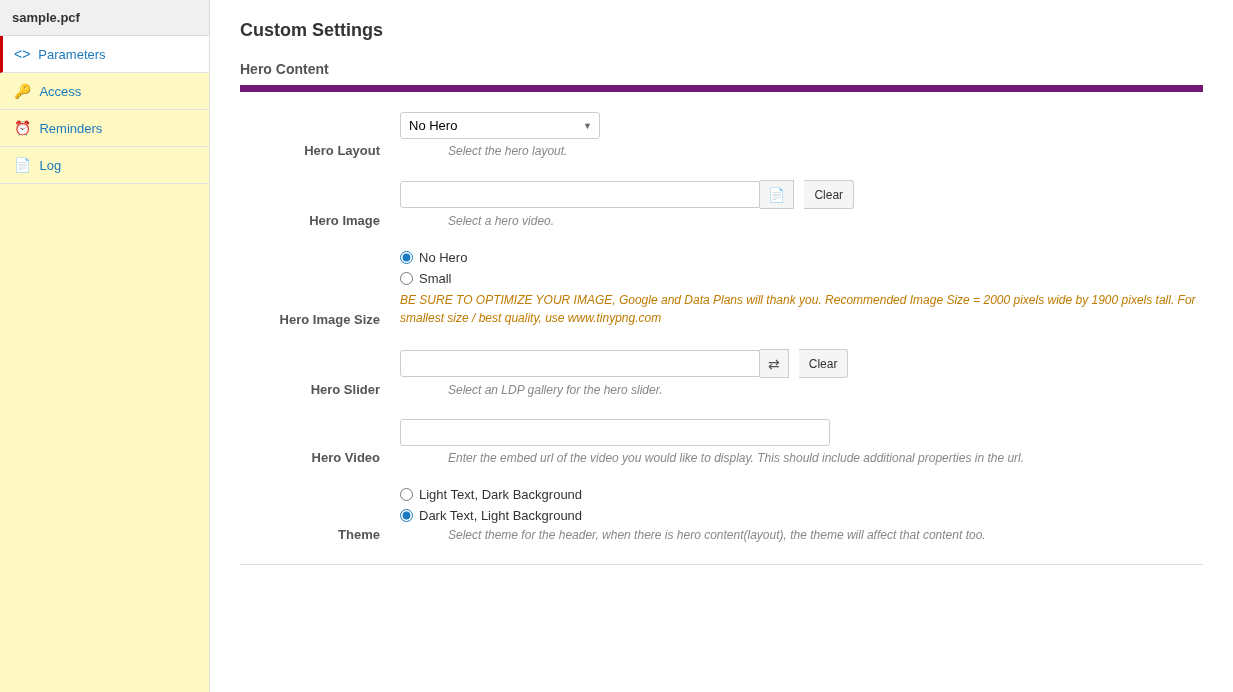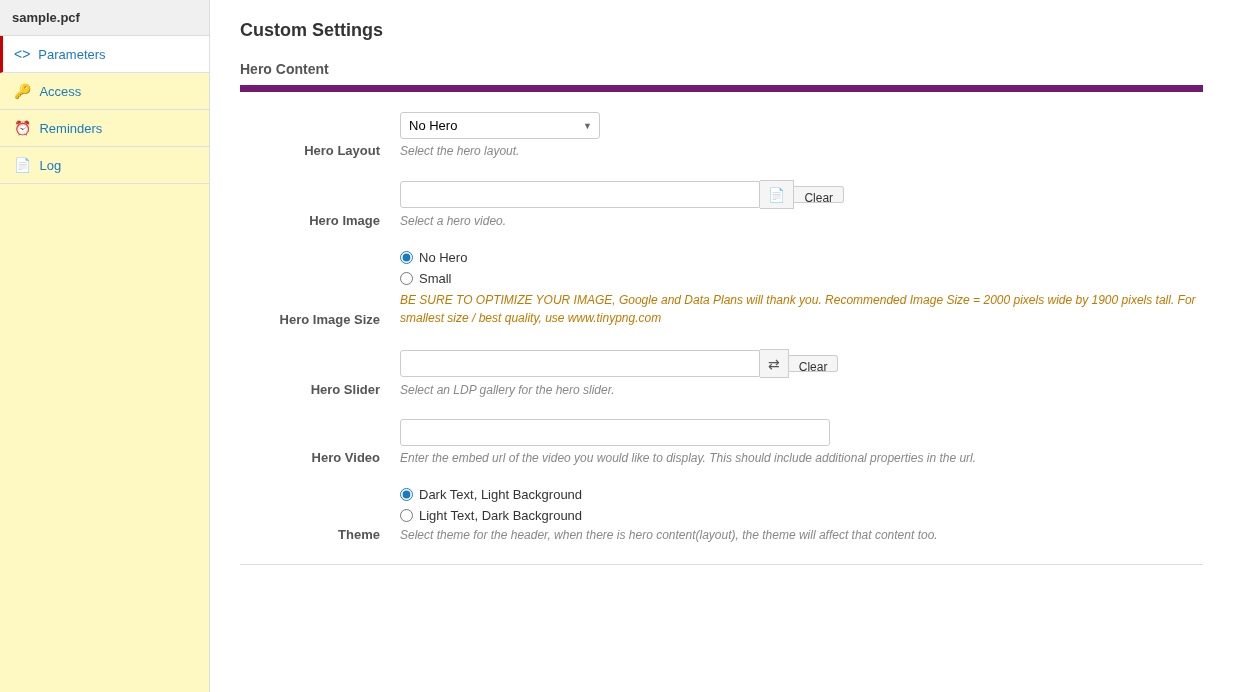--- a/index.html
+++ b/index.html
@@ -106,20 +106,21 @@
       color: #666;
       pointer-events: none;
     }
 
     
     .hint-text {
       font-size: 12px;
       color: #888;
       margin-top: 5px;
       font-style: italic;
+      margin-left: 48px;
     }
     .hint-text-warning {
       font-size: 12px;
       color: #c07a00;
       margin-top: 5px;
       font-style: italic;
       line-height: 1.5;
     }
 
     
@@ -152,21 +153,22 @@
     .clear-btn {
       border: 1px solid #ccc;
       border-left: none;
       background: #f5f5f5;
       padding: 4px 10px;
       cursor: pointer;
       font-size: 12px;
       color: #333;
       border-top-right-radius: 3px;
       border-bottom-right-radius: 3px;
-      height: 17px;
+      height: 29px;
+      margin-left: 10px;
     }
 
     
     .radio-group {
       display: flex;
       flex-direction: column;
       gap: 6px;
     }
     .radio-item {
       display: flex;
@@ -292,26 +294,26 @@
       <input type="text" class="text-input" value="" style="">
       <div class="hint-text">Enter the embed url of the video you would like to display. This should include additional properties in the url.</div>
     </div>
   </div>
 
   <div class="form-row">
     <div class="form-label">Theme</div>
     <div class="form-field">
       <div class="radio-group">
         <label class="radio-item">
+          <input type="radio" name="theme" style="">
+          <span>Light Text, Dark Background</span>
+        </label>
+        <label class="radio-item">
           <input type="radio" name="theme" checked="" style="">
           <span>Dark Text, Light Background</span>
         </label>
-        <label class="radio-item">
-          <input type="radio" name="theme" style="">
-          <span>Light Text, Dark Background</span>
-        </label>
       </div>
       <div class="hint-text">Select theme for the header, when there is hero content(layout), the theme will affect that content too.</div>
     </div>
   </div>
 
   <hr class="divider">
 </div>
 
 </body></html>

